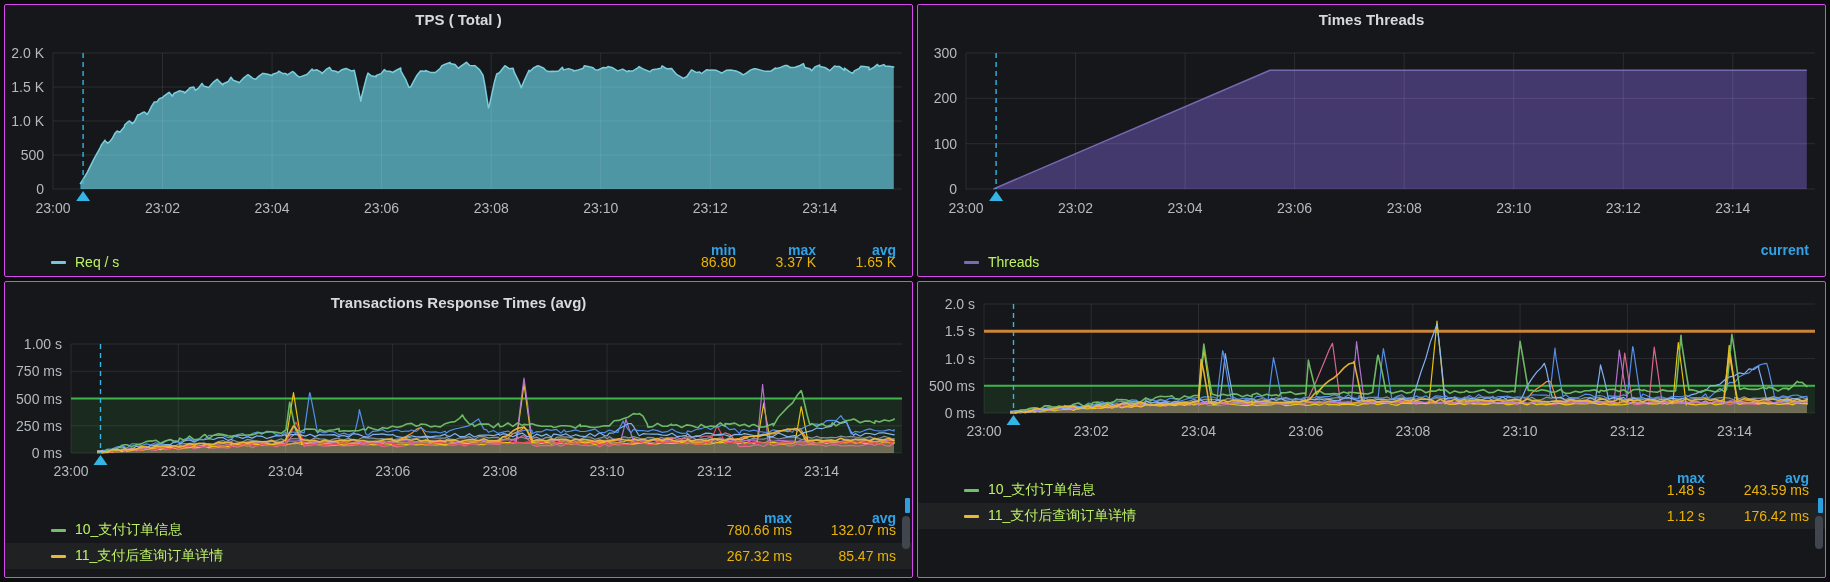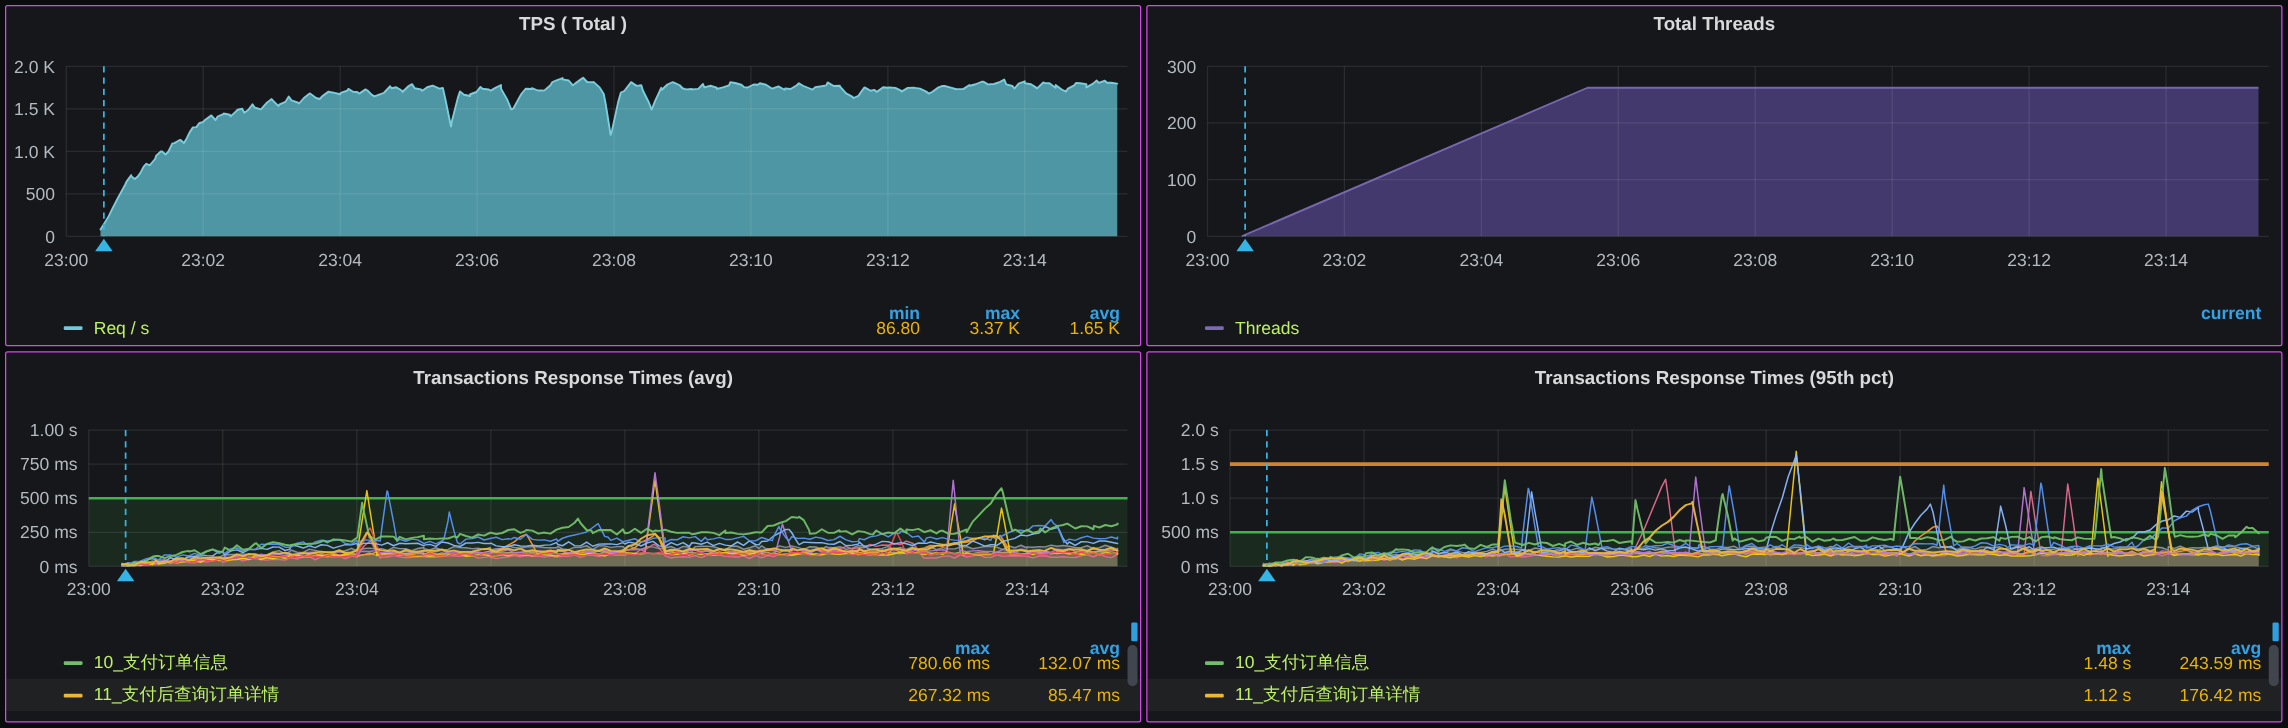--- a/index.html
+++ b/index.html
@@ -85,21 +85,21 @@
           <span class="l-mark" style="background:#73c8da"></span>
           <span class="l-label">Req / s</span>
           <span class="l-fill"></span>
           <span class="l-col" style="width:80px">86.80</span>
           <span class="l-col" style="width:80px">3.37 K</span>
           <span class="l-col" style="width:80px">1.65 K</span>
         </div>
       </div>
   </div>
   <div class="panel row-top">
-    <div class="panel-title">Total Threads</div>
+    <div class="panel-title">Times Threads</div>
     <div class="plot">
         <svg width="907" height="195" viewBox="0 0 907 195">
           <path d="M75.4,156.0 L352.0,37.2 L888.8,37.2 L888.8,156 L75.4,156 Z" fill="rgba(71,59,112,0.96)" stroke="none"></path>
           <line x1="48" x2="897" y1="156.0" y2="156.0" stroke="rgba(255,255,255,0.09)" stroke-width="1"></line>
           <line x1="48" x2="897" y1="110.7" y2="110.7" stroke="rgba(255,255,255,0.09)" stroke-width="1"></line>
           <line x1="48" x2="897" y1="65.3" y2="65.3" stroke="rgba(255,255,255,0.09)" stroke-width="1"></line>
           <line x1="48" x2="897" y1="20.0" y2="20.0" stroke="rgba(255,255,255,0.09)" stroke-width="1"></line>
           <line x1="48.0" x2="48.0" y1="20" y2="156" stroke="rgba(255,255,255,0.09)" stroke-width="1"></line>
           <line x1="157.5" x2="157.5" y1="20" y2="156" stroke="rgba(255,255,255,0.09)" stroke-width="1"></line>
           <line x1="267.1" x2="267.1" y1="20" y2="156" stroke="rgba(255,255,255,0.09)" stroke-width="1"></line>
@@ -206,21 +206,20 @@
           <span class="l-col" style="width:104px">267.32 ms</span>
           <span class="l-col" style="width:104px">85.47 ms</span>
         </div>
       </div>
     <div class="sb">
       <div class="sb-blue"></div>
       <div class="sb-thumb"></div>
     </div>
   </div>
   <div class="panel row-bottom">
-    <div class="panel-title">Transactions Response Times (95th pct)</div>
     <div class="plot">
         <svg width="907" height="174" viewBox="0 0 907 174">
           <rect x="66" y="103.8" width="831" height="27.3" fill="rgba(63,181,73,0.12)"></rect>
           <path d="M92.8,130.3 L92.8,130.8 L97.6,130.9 L102.5,130.7 L107.3,130.3 L112.1,130.0 L116.9,129.4 L119.6,128.6 L121.8,128.0 L126.6,127.0 L131.4,127.2 L136.2,126.7 L141.1,127.4 L145.9,127.4 L150.7,126.2 L155.5,126.4 L160.4,125.6 L165.2,125.2 L170.0,126.0 L173.2,124.7 L174.8,125.1 L179.7,124.4 L184.5,124.9 L189.3,125.2 L194.1,123.6 L199.0,124.2 L203.8,124.7 L208.6,124.0 L213.4,124.4 L218.3,124.1 L223.1,123.4 L226.8,121.9 L227.9,123.1 L232.7,122.2 L237.6,123.2 L242.4,122.7 L247.2,122.8 L252.0,121.7 L256.9,123.1 L261.7,121.9 L266.5,122.7 L271.3,122.4 L276.2,121.8 L280.5,122.3 L281.0,122.2 L285.8,121.9 L290.6,120.4 L295.5,122.1 L300.3,122.0 L305.1,120.6 L309.9,121.9 L314.8,122.0 L319.6,121.6 L324.4,120.1 L329.2,119.9 L334.1,120.3 L334.1,121.7 L338.9,121.2 L343.7,121.9 L348.5,120.2 L353.4,121.6 L358.2,121.4 L363.0,121.6 L367.8,120.3 L372.7,120.0 L377.5,119.7 L382.3,121.0 L387.1,120.9 L387.7,120.2 L392.0,119.8 L396.8,120.3 L401.6,120.2 L406.4,120.1 L411.3,119.7 L416.1,120.5 L420.9,120.0 L425.7,120.5 L430.6,119.8 L435.4,121.0 L440.2,120.2 L445.0,121.1 L449.9,120.9 L454.7,120.2 L459.5,120.7 L464.3,121.3 L469.2,121.4 L474.0,119.8 L478.8,121.2 L483.6,119.5 L488.5,119.8 L493.3,120.7 L494.9,119.5 L498.1,119.5 L502.9,121.2 L507.8,120.7 L512.6,121.2 L517.4,120.4 L522.2,120.8 L527.1,120.7 L531.9,121.1 L536.7,120.2 L541.5,119.9 L546.4,120.8 L551.2,119.7 L556.0,119.5 L560.8,120.3 L565.7,121.5 L570.5,121.4 L575.3,120.5 L580.1,121.2 L585.0,119.8 L589.8,120.3 L594.6,119.7 L599.4,120.0 L602.1,119.7 L604.3,119.7 L609.1,121.5 L613.9,119.7 L618.7,120.0 L623.6,121.4 L628.4,121.3 L633.2,121.5 L638.0,119.8 L642.9,121.2 L647.7,120.8 L652.5,121.2 L657.4,120.7 L662.2,121.3 L667.0,120.4 L671.8,119.3 L676.7,119.4 L681.5,119.4 L686.3,120.1 L691.1,119.6 L696.0,121.4 L700.8,120.9 L705.6,119.9 L709.4,119.7 L710.4,121.1 L715.3,120.3 L720.1,120.1 L724.9,119.8 L729.7,121.1 L734.6,119.6 L739.4,119.8 L744.2,120.5 L749.0,119.3 L753.9,120.3 L758.7,121.2 L763.5,120.0 L768.3,119.8 L773.2,120.8 L778.0,119.7 L782.8,120.7 L787.6,120.2 L792.5,120.9 L797.3,119.9 L802.1,119.4 L806.9,121.1 L811.8,119.9 L816.6,119.9 L816.6,119.7 L821.4,120.1 L826.2,121.2 L831.1,121.2 L835.9,119.9 L840.7,120.0 L845.5,121.1 L850.4,119.8 L855.2,121.3 L860.0,119.4 L864.8,119.4 L869.7,120.0 L874.5,120.6 L879.3,120.9 L884.1,119.5 L889.0,119.2 L889.0,119.1 L889.0,131 L92.8,131 Z" fill="rgba(173,152,97,0.5)" stroke="none"></path>
           <path d="M92.8,130.9 L92.8,129.5 L97.6,128.8 L102.5,128.5 L107.3,129.6 L112.1,128.7 L116.9,127.0 L119.6,128.9 L121.8,126.3 L126.6,126.4 L131.4,127.7 L136.2,124.7 L141.1,126.6 L145.9,124.3 L150.7,123.5 L155.5,123.9 L160.4,124.7 L165.2,124.7 L170.0,124.6 L173.2,122.9 L174.8,122.5 L179.7,122.2 L184.5,122.2 L189.3,121.7 L194.1,122.3 L199.0,121.5 L203.8,122.8 L208.6,122.5 L213.4,120.2 L218.3,119.2 L223.1,121.6 L226.8,119.9 L227.9,118.7 L232.7,120.4 L237.6,120.5 L242.4,117.9 L247.2,118.9 L252.0,119.9 L256.9,120.1 L261.7,119.8 L266.5,120.0 L271.3,119.1 L276.2,117.3 L280.5,119.0 L281.0,119.0 L285.8,117.4 L290.6,117.1 L295.5,117.5 L300.3,117.5 L305.1,118.6 L309.9,116.4 L314.8,117.2 L319.6,117.3 L324.4,118.9 L329.2,117.1 L334.1,116.4 L334.1,117.3 L338.9,118.1 L343.7,116.5 L348.5,118.3 L353.4,117.9 L358.2,115.8 L363.0,116.5 L367.8,116.6 L372.7,117.3 L377.5,117.0 L382.3,118.0 L387.1,116.4 L387.7,118.1 L392.0,117.4 L396.8,117.0 L401.6,115.1 L406.4,116.2 L411.3,116.7 L416.1,115.8 L420.9,115.5 L425.7,115.6 L430.6,116.1 L435.4,116.3 L440.2,116.2 L445.0,115.1 L449.9,117.1 L454.7,117.6 L459.5,115.8 L464.3,116.0 L469.2,114.9 L474.0,117.6 L478.8,115.0 L483.6,115.0 L488.5,116.2 L493.3,115.7 L494.9,115.6 L498.1,117.3 L502.9,115.1 L507.8,116.8 L512.6,117.9 L517.4,115.7 L522.2,115.8 L527.1,117.1 L531.9,116.5 L536.7,115.4 L541.5,117.7 L546.4,115.2 L551.2,115.9 L556.0,118.0 L560.8,115.4 L565.7,115.1 L570.5,115.1 L575.3,115.6 L580.1,116.9 L585.0,117.9 L589.8,115.2 L594.6,115.4 L599.4,117.7 L602.1,116.7 L604.3,115.2 L609.1,117.3 L613.9,115.2 L618.7,118.1 L623.6,117.6 L628.4,115.2 L633.2,116.2 L638.0,115.0 L642.9,116.2 L647.7,117.6 L652.5,115.6 L657.4,115.8 L662.2,117.3 L667.0,115.5 L671.8,115.8 L676.7,116.2 L681.5,115.4 L686.3,117.4 L691.1,116.7 L696.0,114.8 L700.8,115.0 L705.6,117.7 L709.4,117.3 L710.4,116.9 L715.3,115.4 L720.1,117.6 L724.9,117.5 L729.7,116.3 L734.6,117.8 L739.4,115.9 L744.2,117.8 L749.0,117.3 L753.9,115.5 L758.7,117.9 L763.5,116.3 L768.3,117.1 L773.2,117.2 L778.0,115.8 L782.8,115.6 L787.6,115.4 L792.5,117.2 L797.3,116.4 L802.1,115.6 L806.9,115.6 L811.8,116.2 L816.6,118.1 L816.6,115.4 L821.4,116.7 L826.2,114.9 L831.1,117.0 L835.9,116.1 L840.7,116.4 L845.5,115.9 L850.4,116.1 L855.2,114.7 L860.0,115.5 L864.8,115.0 L869.7,115.5 L874.5,116.4 L879.3,116.5 L884.1,115.1 L889.0,117.2 L889.0,116.6 L889.0,131 L92.8,131 Z" fill="rgba(150,155,165,0.2)" stroke="none"></path>
           <line x1="66" x2="897" y1="131.0" y2="131.0" stroke="rgba(255,255,255,0.09)" stroke-width="1"></line>
           <line x1="66" x2="897" y1="103.8" y2="103.8" stroke="rgba(255,255,255,0.09)" stroke-width="1"></line>
           <line x1="66" x2="897" y1="76.5" y2="76.5" stroke="rgba(255,255,255,0.09)" stroke-width="1"></line>
           <line x1="66" x2="897" y1="49.3" y2="49.3" stroke="rgba(255,255,255,0.09)" stroke-width="1"></line>
           <line x1="66" x2="897" y1="22.0" y2="22.0" stroke="rgba(255,255,255,0.09)" stroke-width="1"></line>

